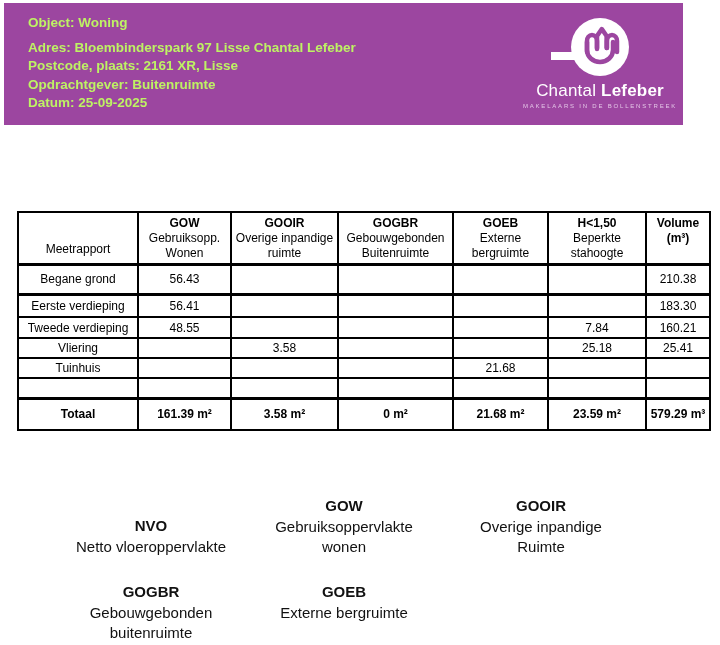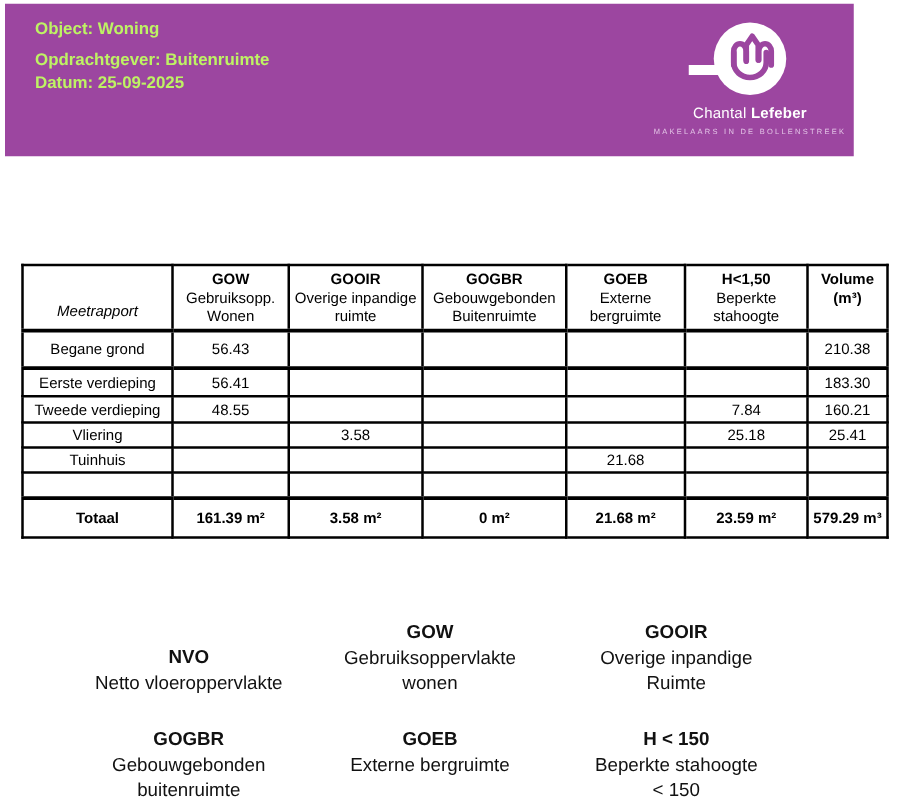--- a/index.html
+++ b/index.html
@@ -9,32 +9,32 @@
 
   
   .band { position:absolute; left:4px; top:3px; width:679px; height:122px; background:var(--purple,#9c46a0); }
   .band-text { position:absolute; left:24px; top:11px; color:#bef264; font-weight:bold; font-size:13.5px; }
   .band-text .line { line-height:18.5px; white-space:nowrap; }
   .band-text .first { margin-bottom:6px; }
 
   
   .logo { position:absolute; left:516px; top:13px; width:160px; text-align:center; color:#ffffff; }
   .logo .mark { display:block; margin:0 auto; overflow:visible; }
-  .logo .name { font-size:12px; line-height:19px; margin-top:3px; letter-spacing:0.2px; white-space:nowrap; }
+  .logo .name { font-size:17px; line-height:19px; margin-top:3px; letter-spacing:0.2px; white-space:nowrap; }
   .logo .name .reg { font-weight:normal; }
   .logo .name .bold { font-weight:bold; }
   .logo .tagline { font-size:6px; letter-spacing:1.8px; color:#e3c4e6; margin-top:3px; white-space:nowrap; }
 
   
   .tablewrap { position:absolute; left:17px; top:211px; }
   table { border-collapse:collapse; table-layout:fixed; }
   td { border:2px solid #000; font-size:12px; color:#000; text-align:center; vertical-align:middle; padding:0; overflow:hidden; }
   tr.hrow { height:52px; }
   tr.hrow td { vertical-align:top; padding-top:3px; line-height:15px; border-bottom-width:3px; }
-  tr.hrow td.corner { vertical-align:bottom; padding-bottom:6px; font-style:italic; }
+  tr.hrow td.corner { vertical-align:bottom; padding-bottom:6px; }
   tr.hrow .code { font-weight:bold; }
   tr.hrow td.volcol div { font-weight:bold; }
   tr.r0 { height:30px; } tr.r0 td { border-bottom-width:3px; }
   tr.r1 { height:23px; }
   tr.r2 { height:21px; }
   tr.r3 { height:20px; }
   tr.r4 { height:20px; }
   tr.r5 { height:20px; } tr.r5 td { border-bottom-width:3px; }
   tr.total { height:32px;margin-top:16px; } tr.total td { font-weight:bold; }
 
@@ -50,20 +50,22 @@
   .li-5 { left:436px; top:582px; }
 </style>
 </head>
 <body>
 
 <div class="page">
 
   <div class="band">
     <div class="band-text">
       <div class="line first">Object: Woning</div>
+      <div class="line">Adres: Bloembinderspark 97 Lisse Chantal Lefeber</div>
+      <div class="line">Postcode, plaats: 2161 XR, Lisse</div>
       <div class="line">Opdrachtgever: Buitenruimte</div>
       <div class="line">Datum: 25-09-2025</div>
     </div>
 
     <div class="logo">
       <svg class="mark" width="152" height="62" viewBox="0 0 152 62">
         <circle cx="76" cy="31" r="29" fill="#ffffff"></circle>
         <rect x="27" y="36" width="34" height="8" fill="#ffffff"></rect>
         <g stroke="var(--purple,#9c46a0)" stroke-width="4.5" fill="none" stroke-linecap="round" stroke-linejoin="round">
           <path d="M63,26 v8 a13,12 0 0 0 26,0 v-8"></path>
@@ -209,19 +211,14 @@
   <div class="legend-item li-3">
     <div class="code">GOGBR</div>
     <div class="l">Gebouwgebonden</div>
     <div class="l">buitenruimte</div>
   </div>
   <div class="legend-item li-4">
     <div class="code">GOEB</div>
     <div class="l">Externe bergruimte</div>
     <div class="l"></div>
   </div>
-  <div class="legend-item li-5">
-    <div class="code">H &lt; 150</div>
-    <div class="l">Beperkte stahoogte</div>
-    <div class="l">&lt; 150</div>
-  </div>
 
 </div>
 
 </body></html>

